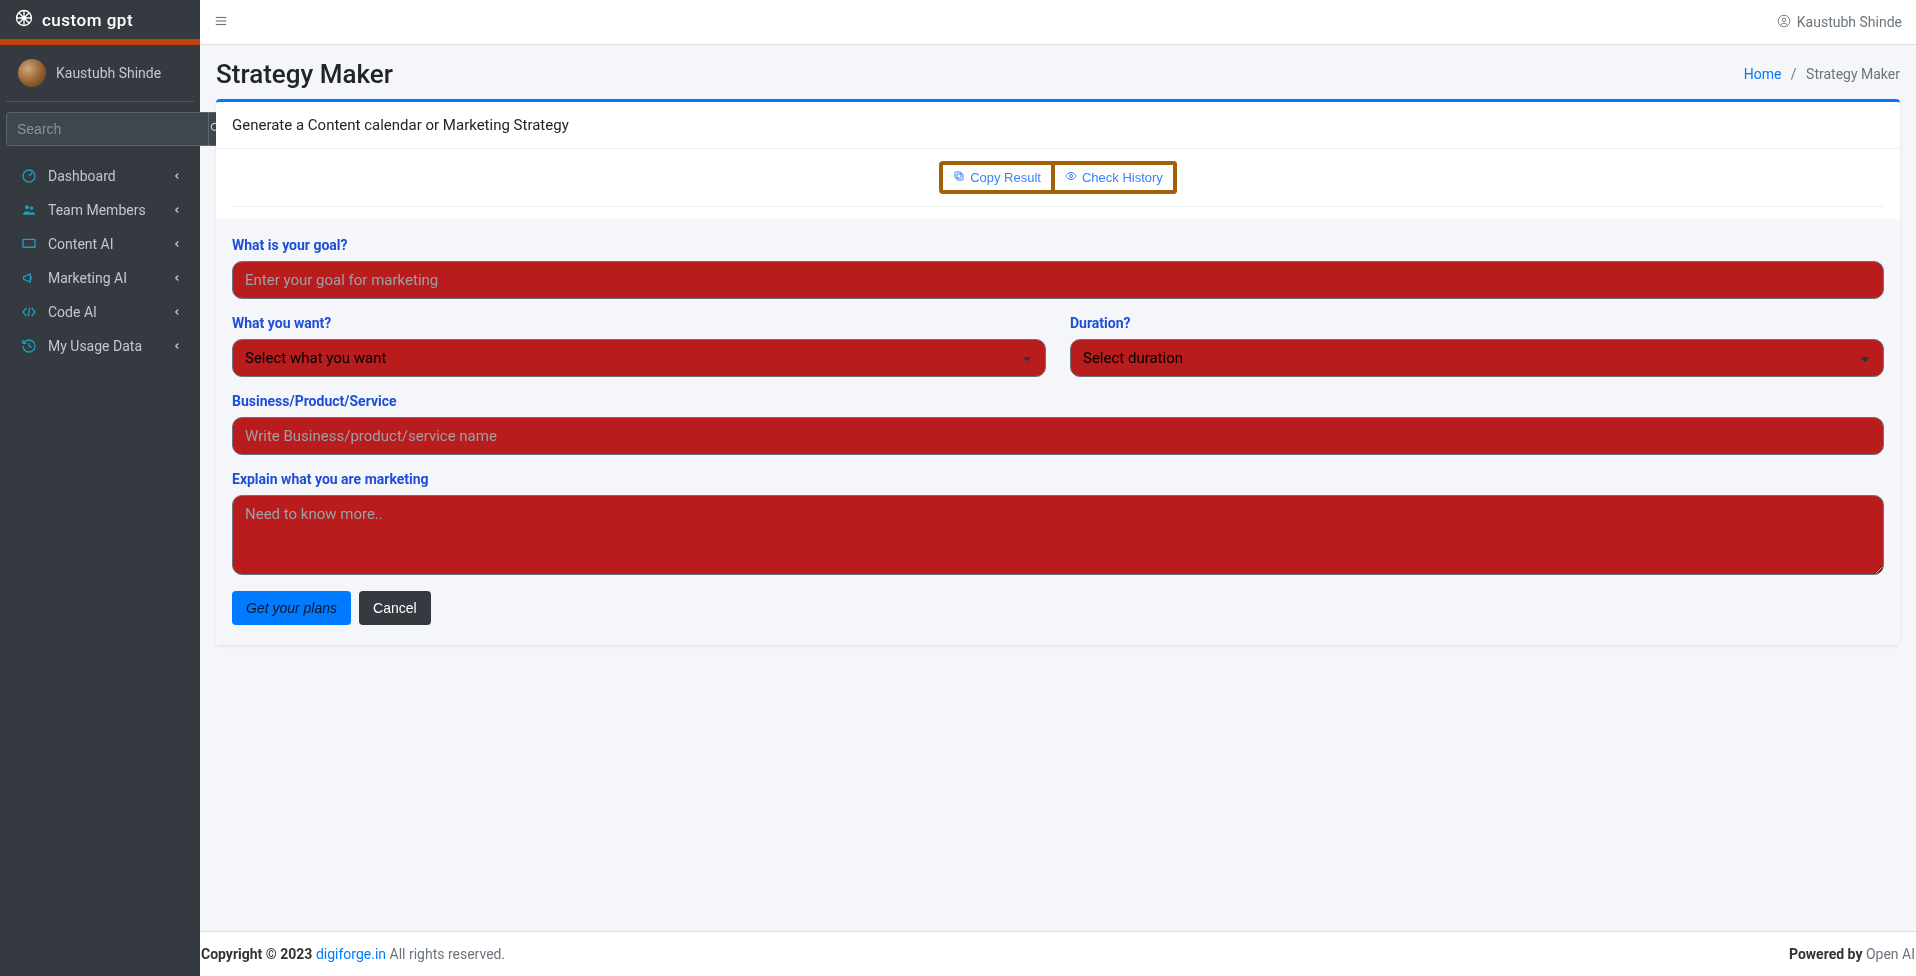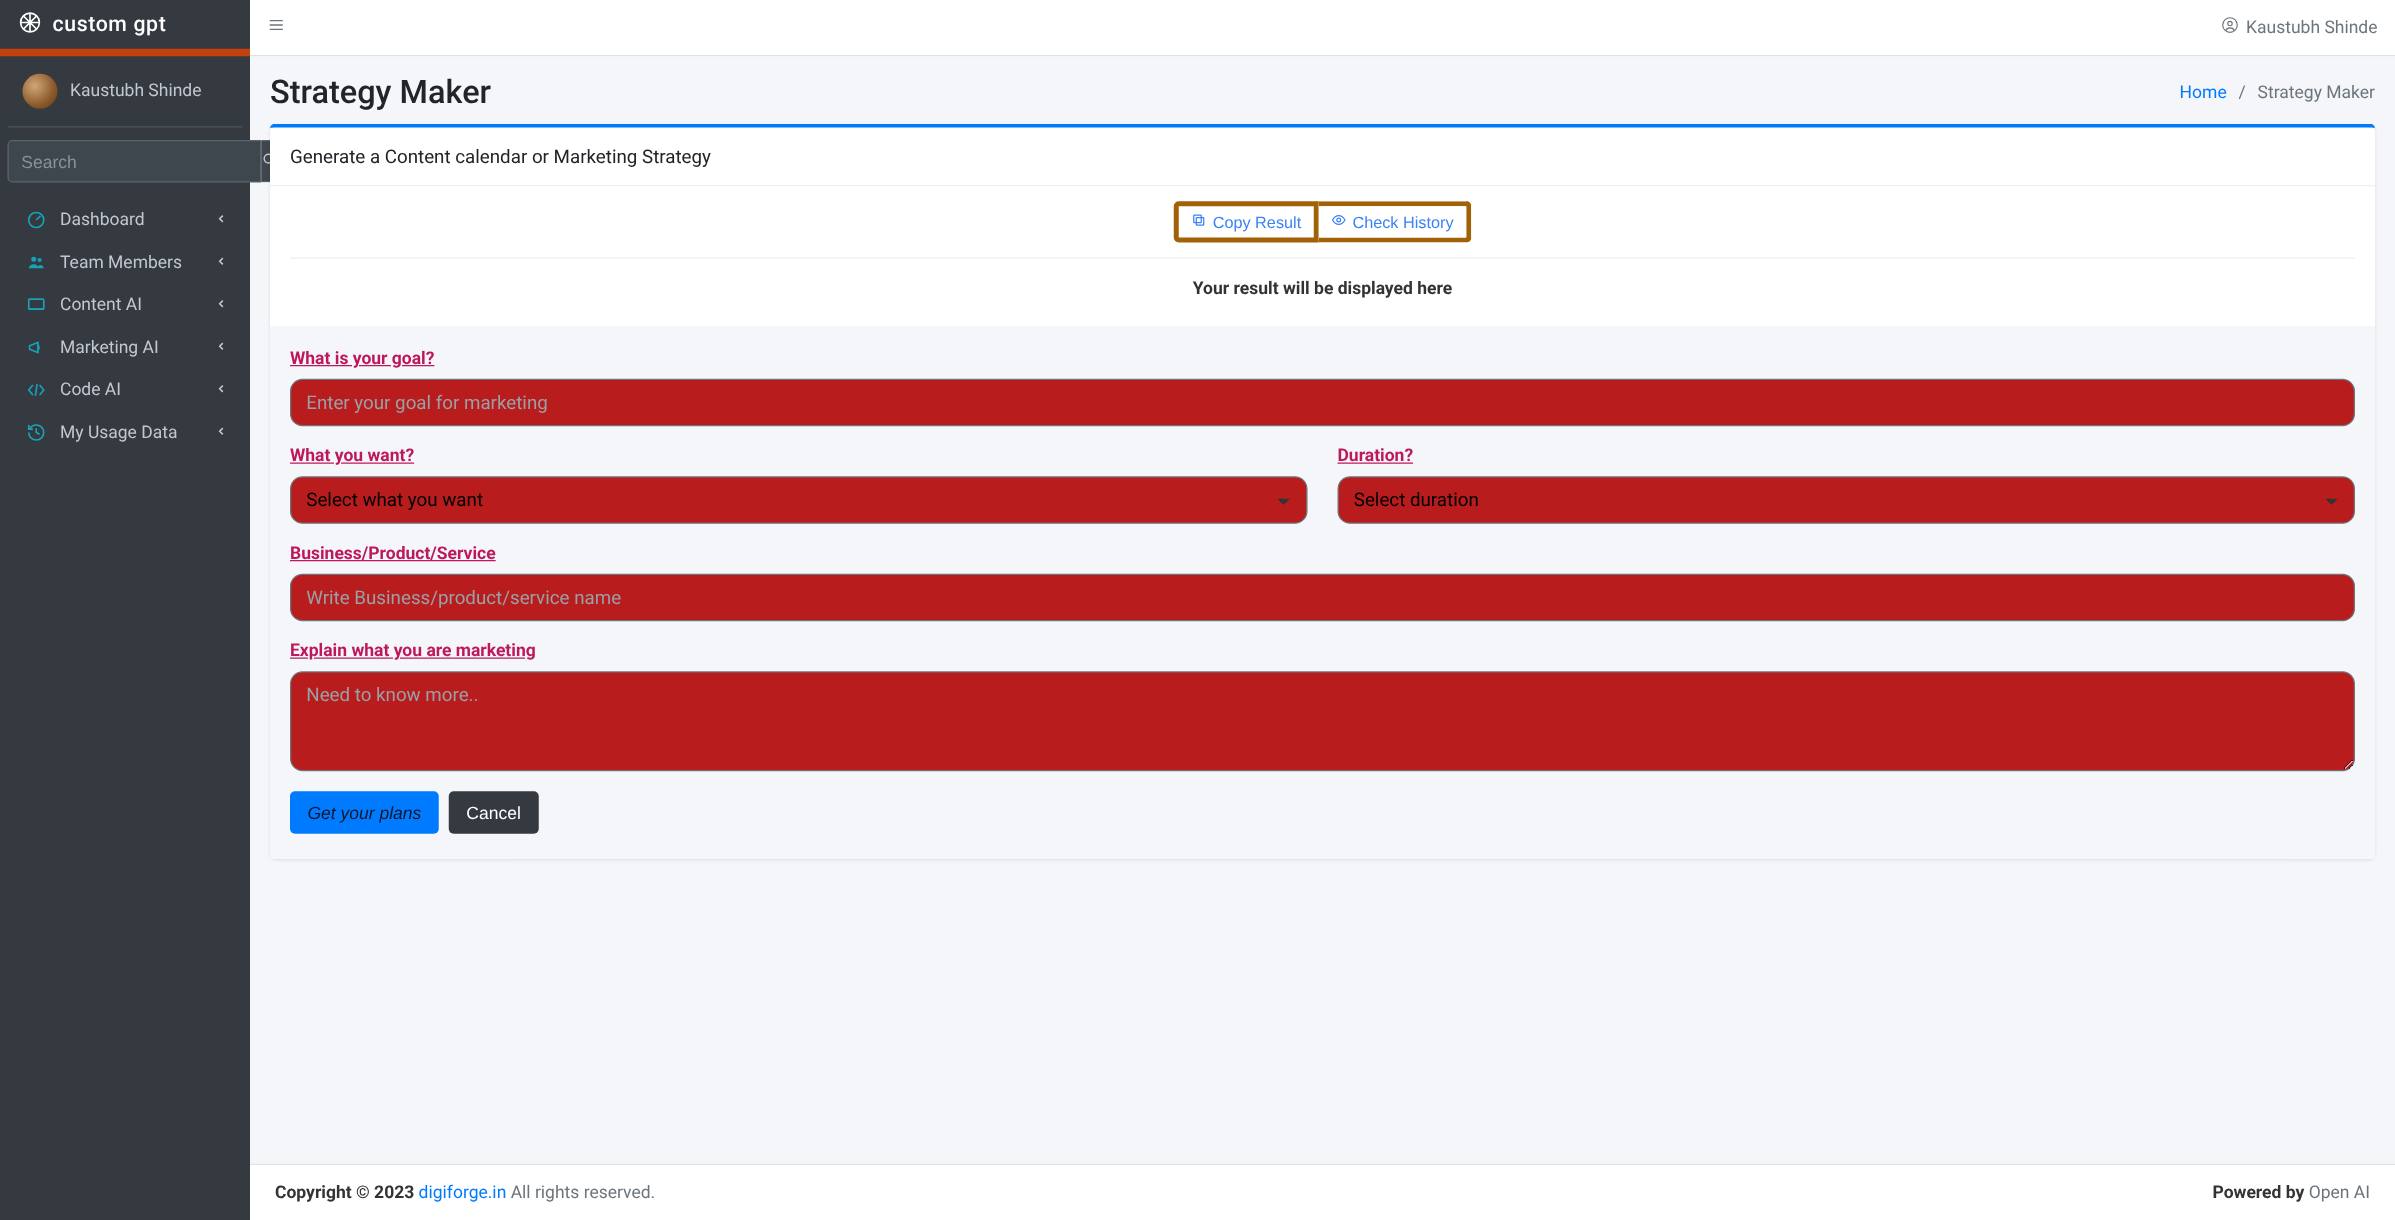--- a/index.html
+++ b/index.html
@@ -50,31 +50,31 @@
 .mini-btn { border: 4px solid #a16207; background: #fff; padding: 5px 10px; font-size: 13px; color: #3b82f6; display: flex; align-items: center; gap: 5px; cursor: pointer; }
 .mini-btn:first-child { border-radius: 4px 0 0 4px; }
 .mini-btn:last-child { border-radius: 0 4px 4px 0; border-left: none; }
 .mini-btn svg { width: 12px; height: 12px; }
 .result-placeholder { text-align: center; font-weight: 700; padding: 16px 0 10px 0; }
 
 .form-area { background: #f4f6f9; padding: 18px 16px 20px 16px; }
 .row { display: flex; gap: 24px; margin-bottom: 16px; }
 .col { flex: 1; display: flex; flex-direction: column; }
 .full { width: 100%; margin-bottom: 16px; display: flex; flex-direction: column; }
-label.flabel { font-weight: 700; font-size: 14px; margin-bottom: 8px; color: #be185d; text-decoration: underline; }
+label.flabel { font-weight: 700; font-size: 14px; margin-bottom: 8px; color: #1d4ed8; }
 .finput, .fselect, .ftextarea { width: 100%; border: 1px solid #6c757d; border-radius: 10px; padding: 9px 12px; font-size: 15px; background: #b91c1c; outline: none; font-family: inherit; }
 .fselect { appearance: none; background-image: linear-gradient(45deg, transparent 50%, #333 50%), linear-gradient(135deg, #333 50%, transparent 50%); background-position: calc(100% - 18px) 17px, calc(100% - 13px) 17px; background-size: 5px 5px, 5px 5px; background-repeat: no-repeat; }
 .ftextarea { min-height: 80px; resize: vertical; }
 .finput::placeholder, .ftextarea::placeholder { color: #9aa0a6; }
 
 .btn-row { display: flex; gap: 8px; }
 .btn-primary { background: #007bff; color: #0f172a; border: none; border-radius: 4px; padding: 9px 14px; font-size: 14px; cursor: pointer; font-style: italic; }
 .btn-dark { background: #343a40; color: #fff; border: none; border-radius: 4px; padding: 9px 14px; font-size: 14px; cursor: pointer; }
 
-.footer { background: #fff; border-top: 1px solid #dee2e6; padding: 14px 20px; display: flex; justify-content: space-between; color: #6c757d; font-size: 14px; }
+.footer { background: #fff; border-top: 1px solid #dee2e6; padding: 14px 1px; display: flex; justify-content: space-between; color: #6c757d; font-size: 14px; }
 .footer a { color: #007bff; text-decoration: none; }
 .footer strong { color: #333; font-weight: 700; }
 </style>
 </head>
 <body>
 
 <div class="layout">
   <aside class="sidebar">
     <div class="brand">
       <span>
@@ -226,21 +226,20 @@
               <span>Copy Result</span>
             </button>
             <button class="mini-btn">
               <span><svg viewBox="0 0 24 24" fill="none" stroke="currentColor" stroke-width="2">
                     <path d="M2 12s4-7 10-7 10 7 10 7-4 7-10 7-10-7-10-7z"></path>
                     <circle cx="12" cy="12" r="3"></circle>
                   </svg></span>
               <span>Check History</span>
             </button>
           </div>
-          <div class="result-placeholder">Your result will be displayed here</div>
         </div>
 
         <div class="form-area">
           <div class="row">
             <div class="col">
               <label class="flabel">What is your goal?</label>
               <input class="finput" type="text" placeholder="Enter your goal for marketing" style="">
             </div>
           </div>
 

